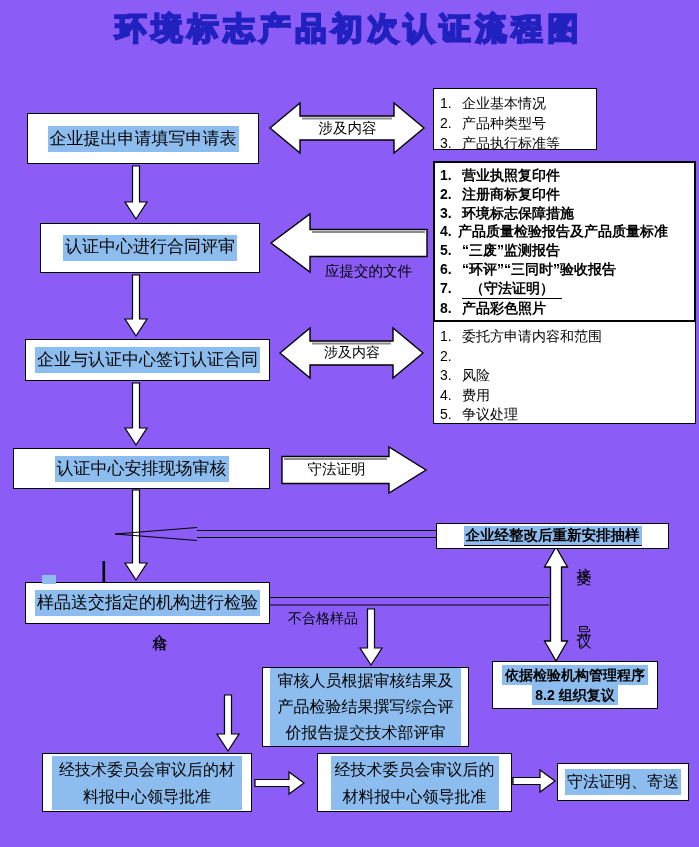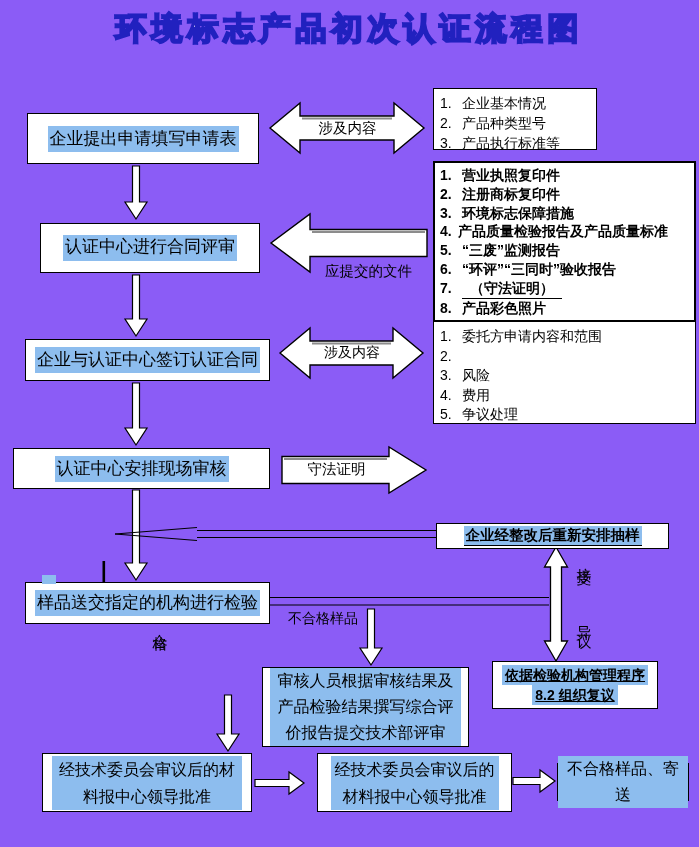--- a/index.html
+++ b/index.html
@@ -29,21 +29,21 @@
   .r2 li{font-size:14px;font-weight:bold;line-height:18.8px;}
   .r3 li{font-size:14px;line-height:19.5px;}
   .r4{font-size:13.5px;font-weight:bold;line-height:15.4px;padding:3px 5px;}
   .u{border-bottom:1.6px solid #000;padding:0 8px;}
   .lbl{position:absolute;z-index:3;font-size:14.5px;text-align:center;white-space:nowrap;}
   .vtext{position:absolute;z-index:3;font-size:15px;writing-mode:vertical-rl;text-orientation:upright;white-space:nowrap;}
   .artifact{position:absolute;z-index:2;background:#8dbdee;}
   .rb5{display:flex;align-items:center;justify-content:center;font-size:14.5px;font-weight:bold;}
   .rb5 span{background:#8dbdee;border-bottom:1.6px solid #000;padding:0 2px;}
   .rb6{display:flex;flex-direction:column;align-items:center;justify-content:center;font-size:14px;font-weight:bold;line-height:20px;text-align:center;}
-  .rb6 span{background:#8dbdee;padding:0 3px;text-decoration:underline;}
+  .rb6 span{background:#8dbdee;padding:0 3px;}
 </style>
 </head>
 <body>
 
 <div id="canvas">
 
   <svg class="connectors" width="699" height="847" viewBox="0 0 699 847">
 
     <g>
       <polygon points="270,128 300,103 300,116 394,116 394,103 424,128 394,153 394,140 300,140 300,153" fill="#ffffff" stroke="#000" stroke-width="1.4"></polygon>
@@ -112,21 +112,21 @@
   <div class="fbox" style="left:262px;top:667px;width:205px;height:78px;font-size:16px;padding:0;">
     <span class="hl" style="display:inline-block;width:187px;">审核人员根据审核结果及产品检验结果撰写综合评价报告提交技术部评审</span>
   </div>
   <div class="fbox" style="left:42px;top:753px;width:208px;height:57px;font-size:16px;line-height:27px;">
     <span class="hl" style="display:inline-block;width:186px;">经技术委员会审议后的材料报中心领导批准</span>
   </div>
   <div class="fbox" style="left:317px;top:753px;width:193px;height:57px;font-size:16px;line-height:27px;">
     <span class="hl" style="display:inline-block;width:164px;">经技术委员会审议后的材料报中心领导批准</span>
   </div>
   <div class="fbox" style="left:557px;top:763px;width:130px;height:36px;font-size:16px;">
-    <span class="hl">不合格样品、寄送</span>
+    <span class="hl">守法证明、寄送</span>
   </div>
 
   <div class="rbox r1" style="left:433px;top:88px;width:164px;height:62px;">
     <ul>
       <li>
           <span class="num">1.</span>
           <span>企业基本情况</span>
         </li>
       <li>
           <span class="num">2.</span>

